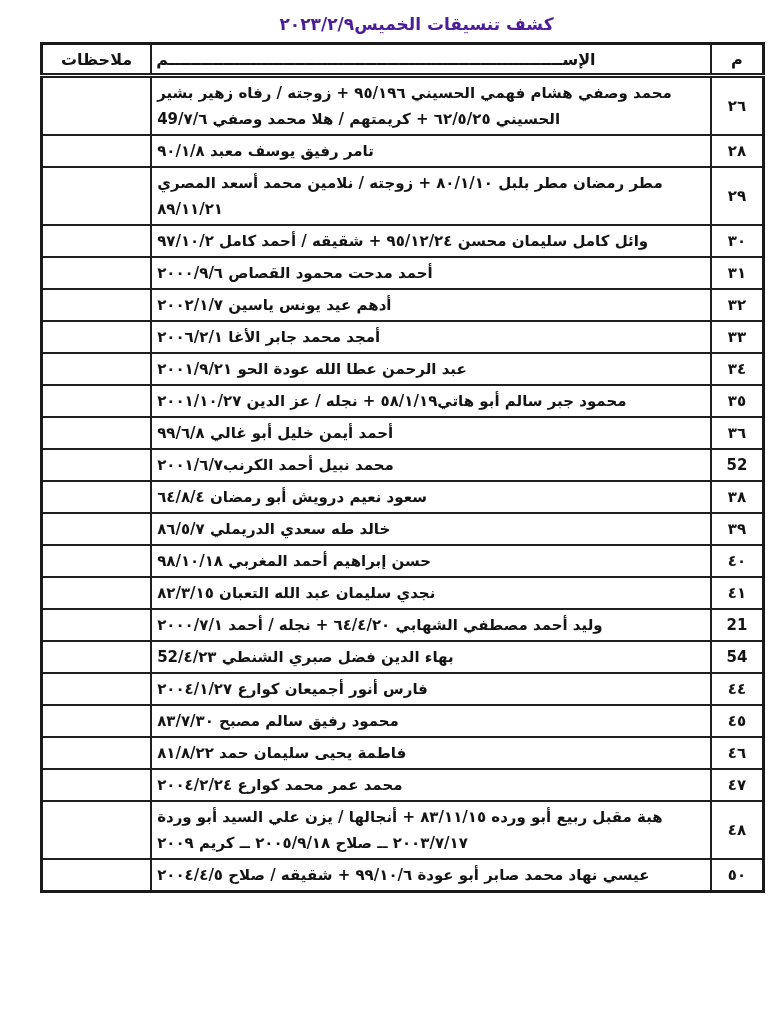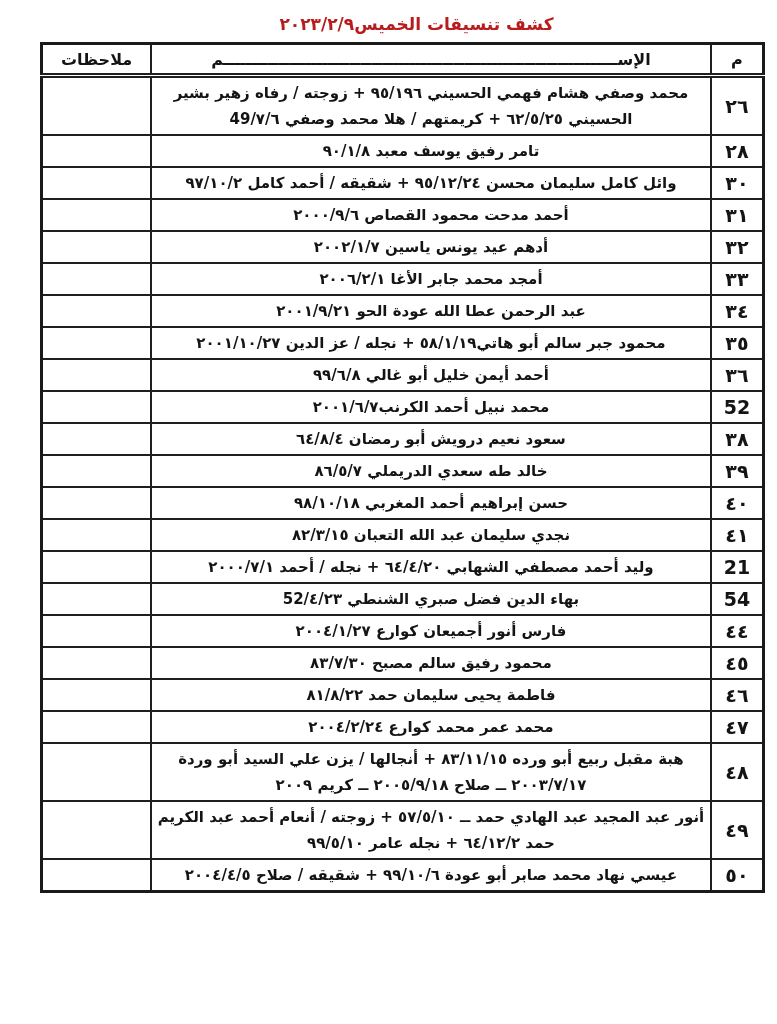--- a/index.html
+++ b/index.html
@@ -13,21 +13,21 @@
   .page {
     box-sizing: border-box;
     width: 777px; height: 1024px;
     padding: 12px 12px 0 40px;
   }
   .title {
     text-align: center;
     font-weight: bold;
     font-size: 17px;
     margin: 2px 0 8px 28px;
-    color: #b91c1c;
+    color: #4c1d95;
   }
   table.list {
     border-collapse: collapse;
     width: 725px;
     table-layout: fixed;
     border: 3px solid #1a1a1a;
   }
   th, td {
     border: 2px solid #1f1f1f;
     font-weight: bold;
@@ -41,23 +41,23 @@
     border-bottom: 5px double #1f1f1f;
     letter-spacing: 0;
   }
   td {
     font-size: 15px;
     line-height: 26px;
     padding: 2px 5px;
     vertical-align: middle;
   }
   .c-num  { width: 50px;  text-align: center; }
-  .c-name { width: 531px; text-align: center; }
+  .c-name { width: 531px; text-align: left; }
   .c-notes{ width: 104px; }
-  td.c-num { font-size: 19px; padding: 2px 2px; }
+  td.c-num { font-size: 15px; padding: 2px 2px; }
 </style>
 </head>
 <body>
 
 <div class="page">
   <div class="title">كشف تنسيقات الخميس٢٠٢٣/٢/٩</div>
 
   <table class="list" dir="rtl">
     <thead>
       <tr>
@@ -68,20 +68,25 @@
     </thead>
     <tbody>
       <tr>
         <td class="c-num">٢٦</td>
         <td class="c-name">محمد وصفي هشام فهمي الحسيني ٩٥/١٩٦ + زوجته / رفاه زهير بشير الحسيني ٦٢/٥/٢٥ + كريمتهم / هلا محمد وصفي 49/٧/٦</td>
         <td class="c-notes"></td>
       </tr>
       <tr>
         <td class="c-num">٢٨</td>
         <td class="c-name">تامر رفيق يوسف معبد ٩٠/١/٨</td>
+        <td class="c-notes"></td>
+      </tr>
+      <tr>
+        <td class="c-num">٢٩</td>
+        <td class="c-name">مطر رمضان مطر بلبل ٨٠/١/١٠ + زوجته / نلامين محمد أسعد المصري ٨٩/١١/٢١</td>
         <td class="c-notes"></td>
       </tr>
       <tr>
         <td class="c-num">٣٠</td>
         <td class="c-name">وائل كامل سليمان محسن ٩٥/١٢/٢٤ + شقيقه / أحمد كامل ٩٧/١٠/٢</td>
         <td class="c-notes"></td>
       </tr>
       <tr>
         <td class="c-num">٣١</td>
         <td class="c-name">أحمد مدحت محمود القصاص ٢٠٠٠/٩/٦</td>
@@ -166,24 +171,19 @@
         <td class="c-num">٤٧</td>
         <td class="c-name">محمد عمر محمد كوارع ٢٠٠٤/٢/٢٤</td>
         <td class="c-notes"></td>
       </tr>
       <tr>
         <td class="c-num">٤٨</td>
         <td class="c-name">هبة مقبل ربيع أبو ورده ٨٣/١١/١٥ + أنجالها / يزن علي السيد أبو وردة ٢٠٠٣/٧/١٧ ــ صلاح ٢٠٠٥/٩/١٨ ــ كريم ٢٠٠٩</td>
         <td class="c-notes"></td>
       </tr>
       <tr>
-        <td class="c-num">٤٩</td>
-        <td class="c-name">أنور عبد المجيد عبد الهادي حمد ــ ٥٧/٥/١٠ + زوجته / أنعام أحمد عبد الكريم حمد ٦٤/١٢/٢ + نجله عامر ٩٩/٥/١٠</td>
-        <td class="c-notes"></td>
-      </tr>
-      <tr>
         <td class="c-num">٥٠</td>
         <td class="c-name">عيسي نهاد محمد صابر أبو عودة ٩٩/١٠/٦ + شقيقه / صلاح ٢٠٠٤/٤/٥</td>
         <td class="c-notes"></td>
       </tr>
     </tbody>
   </table>
 </div>
 
 </body></html>

